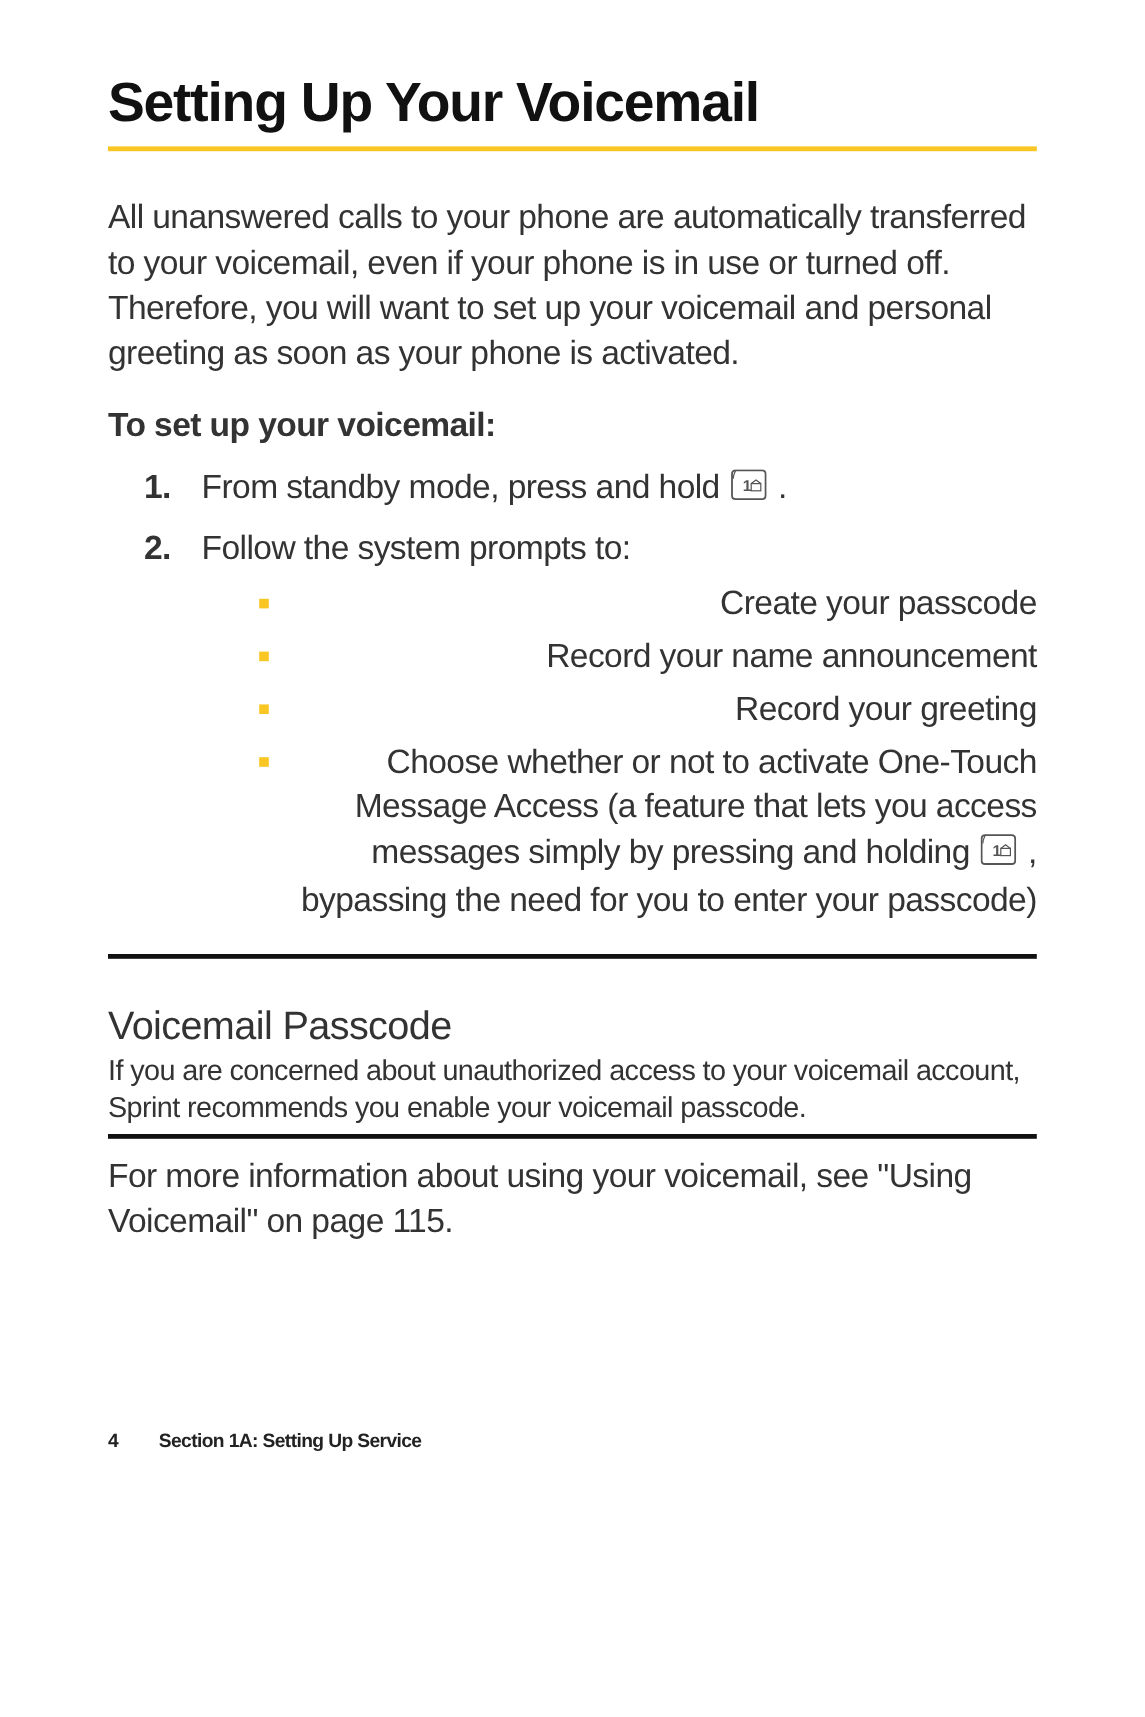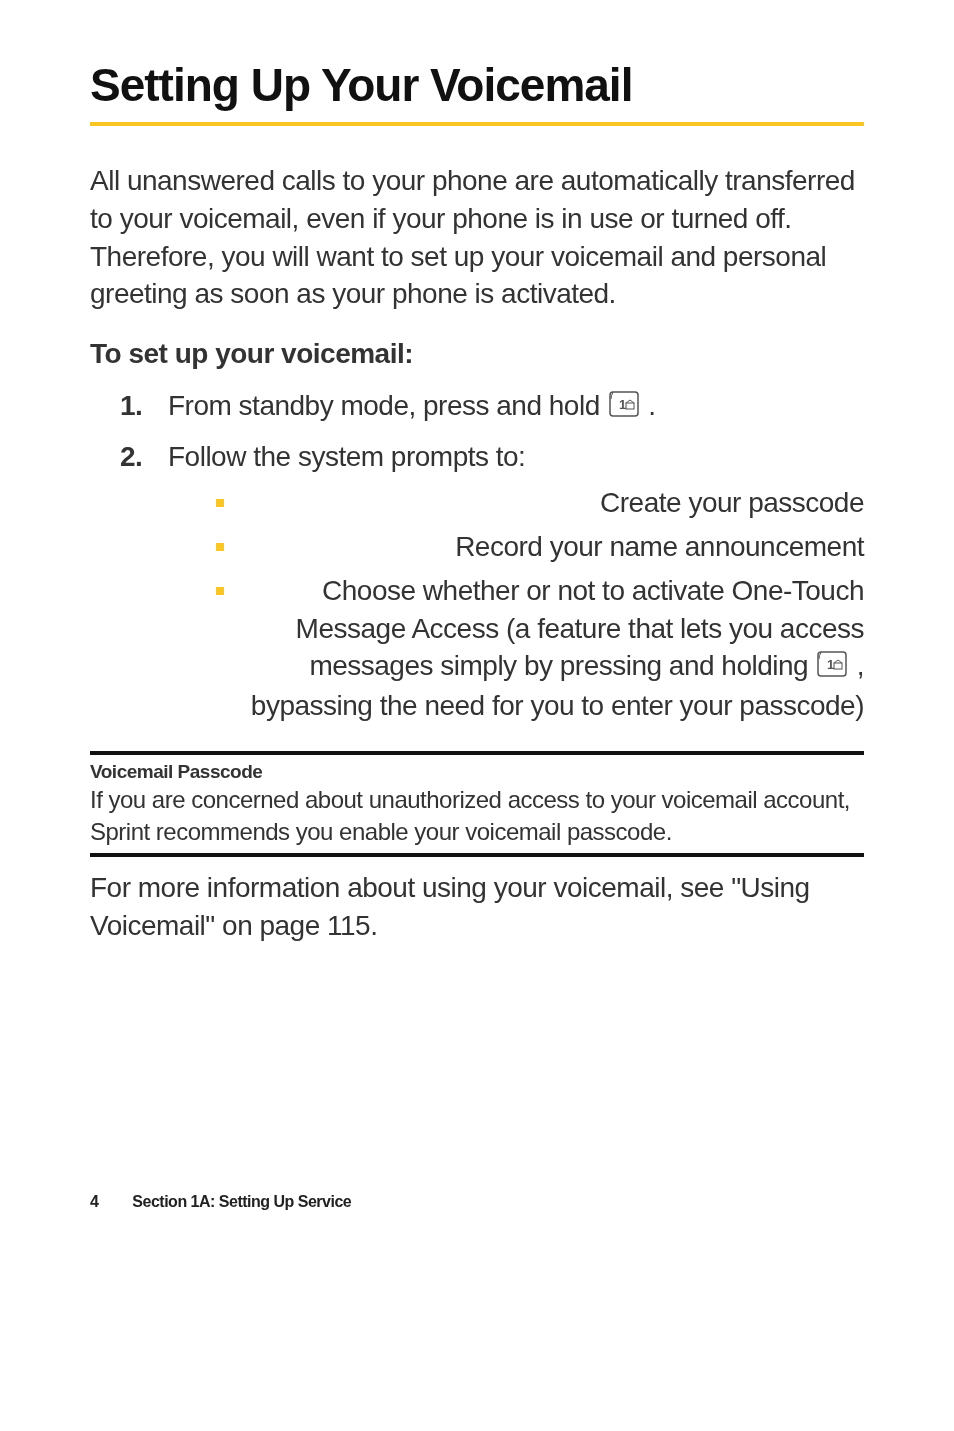--- a/index.html
+++ b/index.html
@@ -74,23 +74,24 @@
     height: 8px;
     background: #f9c623;
   }
   .box {
     border-top: 4px solid #111;
     border-bottom: 4px solid #111;
     margin-top: 20px;
     padding: 4px 0 6px 0;
   }
   .box-title {
-    font-weight: 700;
-    font-size: 19px;
+    font-weight: 400;
+    font-size: 33px;
     letter-spacing: -0.5px;
+    margin-top: 30px;
   }
   .box-body {
     font-size: 24px;
     line-height: 1.3;
     letter-spacing: -0.5px;
   }
   .after-para {
     margin-top: 12px;
   }
   .footer {
@@ -142,20 +143,21 @@
           <span>.</span>
         </span>
       </li>
       <li>
         <span class="num">2.</span>
         <span class="stepbody">
           <span>Follow the system prompts to:</span>
           <ul class="bullets">
             <li>Create your passcode</li>
             <li>Record your name announcement</li>
+            <li>Record your greeting</li>
             <li>
               <span>Choose whether or not to activate One-Touch Message Access (a feature that lets you access messages simply by pressing and holding </span>
               <span class="key-icon">
                 <svg width="30" height="26" viewBox="0 0 30 26">
                   <path d="M4 1 H26 Q29 1 29 4 V22 Q29 25 26 25 H4 Q1 25 1 22 V4 Q1 1 4 1 Z" fill="none" stroke="#555" stroke-width="1.5"></path>
                   <path d="M4 1 Q2 5 2 8" fill="none" stroke="#555" stroke-width="1"></path>
                   <text x="10" y="18" font-size="13" font-family="Arial" fill="#555" font-weight="bold">1</text>
                   <rect x="17" y="12" width="8" height="6" fill="none" stroke="#555" stroke-width="1"></rect>
                   <path d="M17 12 L21 9 L25 12" fill="none" stroke="#555" stroke-width="1"></path>
                 </svg>

